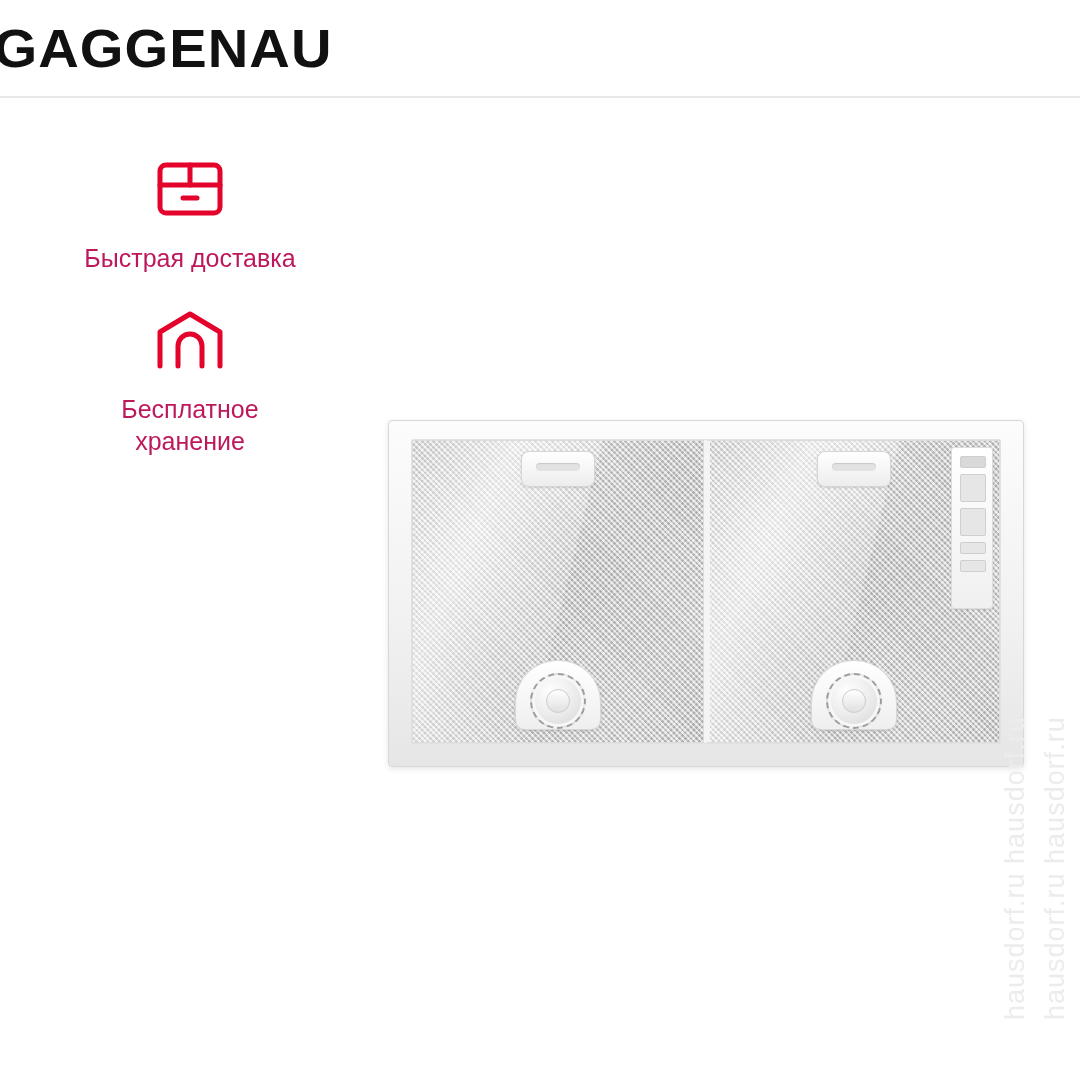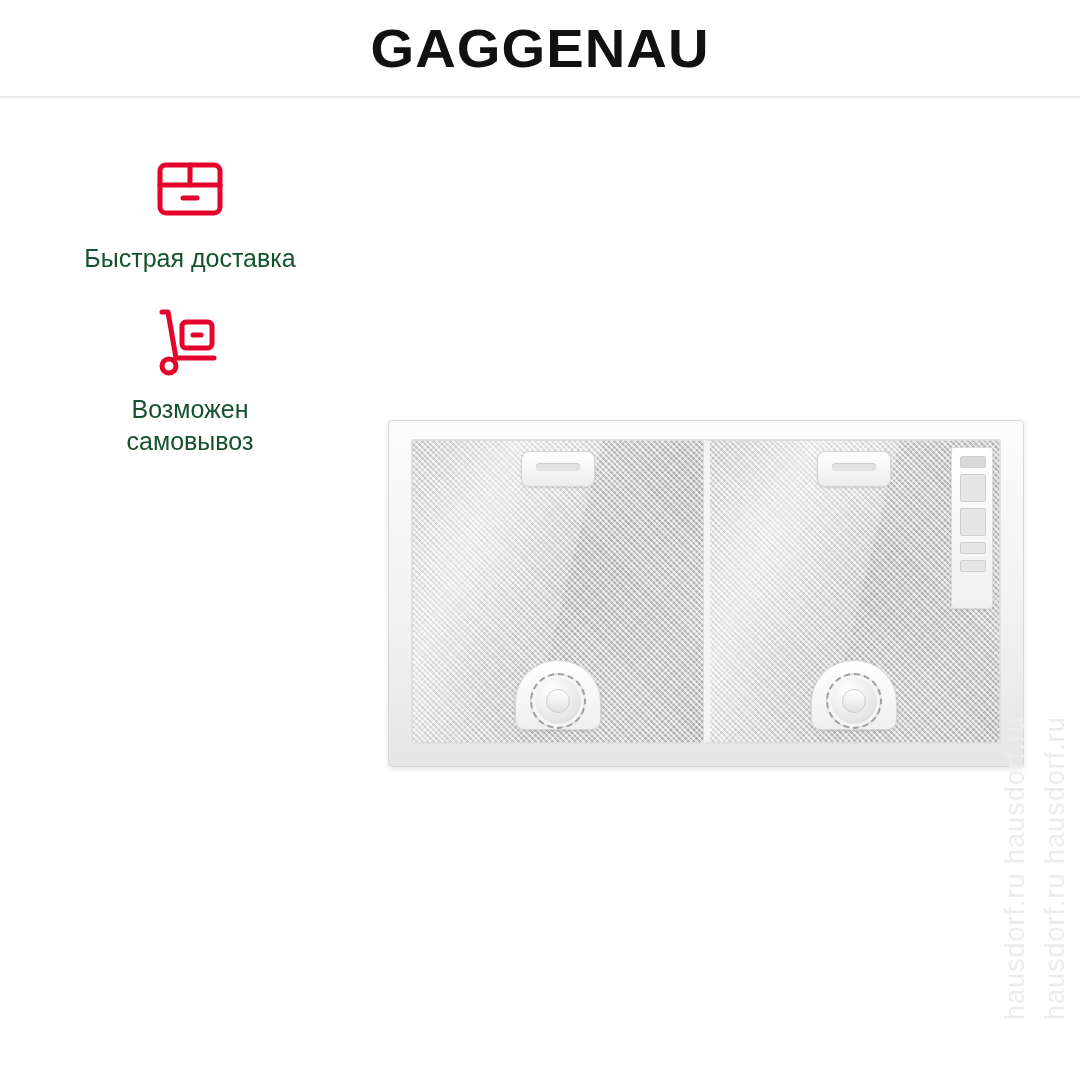--- a/index.html
+++ b/index.html
@@ -18,21 +18,20 @@
   
   .header {
     position: absolute;
     left: 0;
     top: 0;
     width: 1080px;
     height: 96px;
     background: #ffffff;
     display: flex;
     align-items: center;
-    justify-content: center;
   }
   .brand {
     font-family: "Liberation Sans", sans-serif;
     font-weight: bold;
     font-size: 54px;
     letter-spacing: 1px;
     color: #111111;
     transform: scaleX(1.04);
   }
   .header-divider {
@@ -62,21 +61,21 @@
     height: 78px;
     display: flex;
     align-items: center;
     justify-content: center;
   }
   .feature .label {
     margin-top: 14px;
     text-align: center;
     font-size: 25px;
     line-height: 1.3;
-    color: #14532d;
+    color: #be185d;
     max-width: 330px;
     white-space: pre-line;
   }
 
   
   .product-area {
     position: absolute;
     left: 380px;
     top: 390px;
     width: 660px;
@@ -247,33 +246,31 @@
         <rect x="8" y="14" width="60" height="48" rx="6"></rect>
         <line x1="38" y1="14" x2="38" y2="34"></line>
         <line x1="8" y1="34" x2="68" y2="34"></line>
         <line x1="31" y1="47" x2="45" y2="47"></line>
       </svg>
     </div>
     <div class="label">Быстрая доставка</div>
   </div>
 
 
-
   <div class="feature">
     <div class="icon-wrap">
       <svg width="76" height="76" viewBox="0 0 76 76" fill="none" stroke="#e3032b" stroke-width="5" stroke-linecap="round" stroke-linejoin="round">
-        <path d="M10 10 L16 10 L24 56 L62 56"></path>
-        <rect x="30" y="20" width="30" height="26" rx="4"></rect>
-        <line x1="41" y1="33" x2="49" y2="33"></line>
-        <circle cx="17" cy="64" r="7"></circle>
+        <path d="M8 64 V30 L38 12 L68 30 V64"></path>
+        <path d="M26 64 V44 a12 12 0 0 1 24 0 V64"></path>
       </svg>
     </div>
-    <div class="label">Возможен
-самовывоз</div>
+    <div class="label">Бесплатное
+хранение</div>
   </div>
+
 
 </div>
 
 <div class="product-area">
   <div class="hood">
     <div class="hood-inner">
 
       <div class="filter">
         <div class="sheen"></div>
         <div class="latch"></div>

